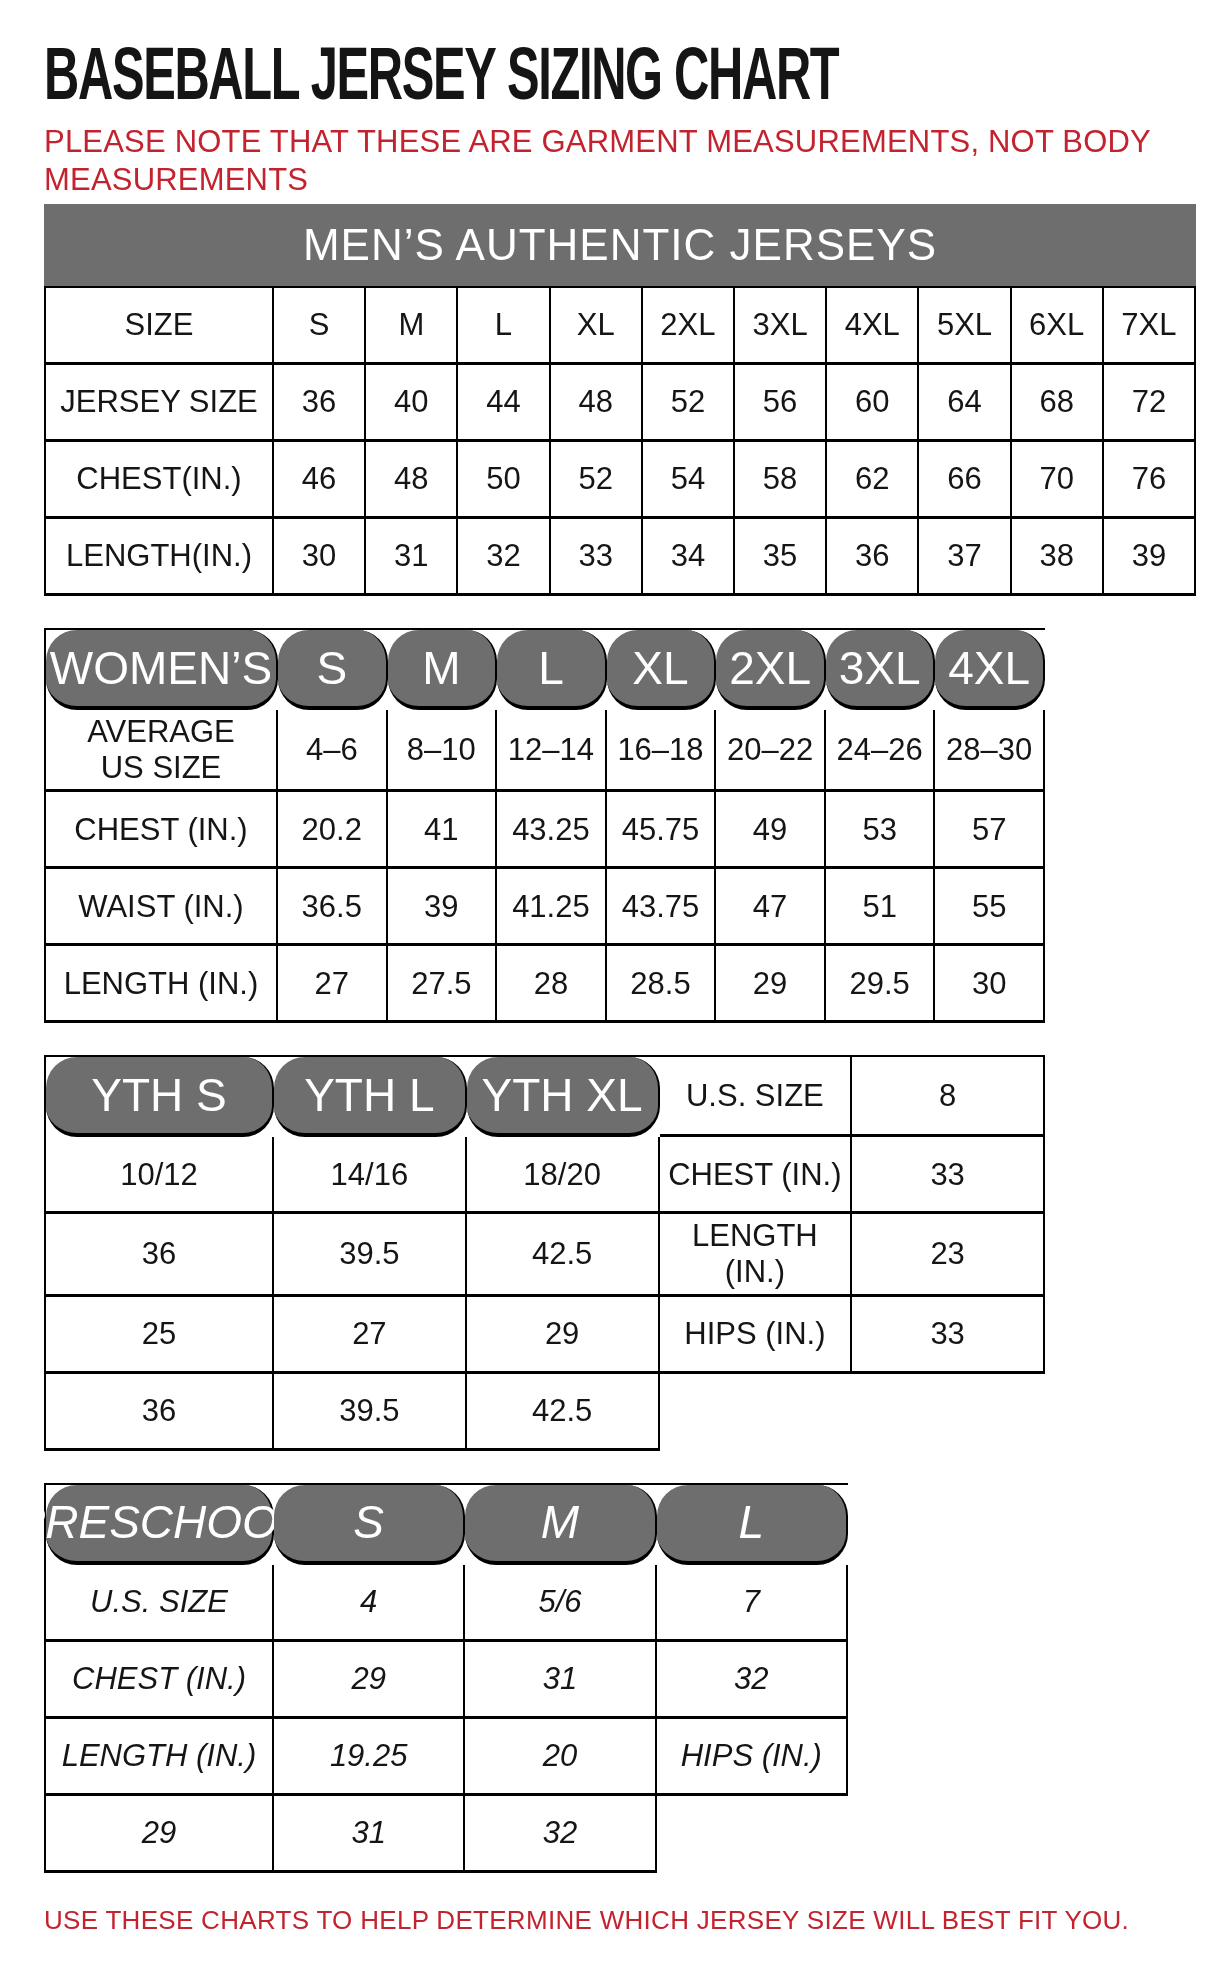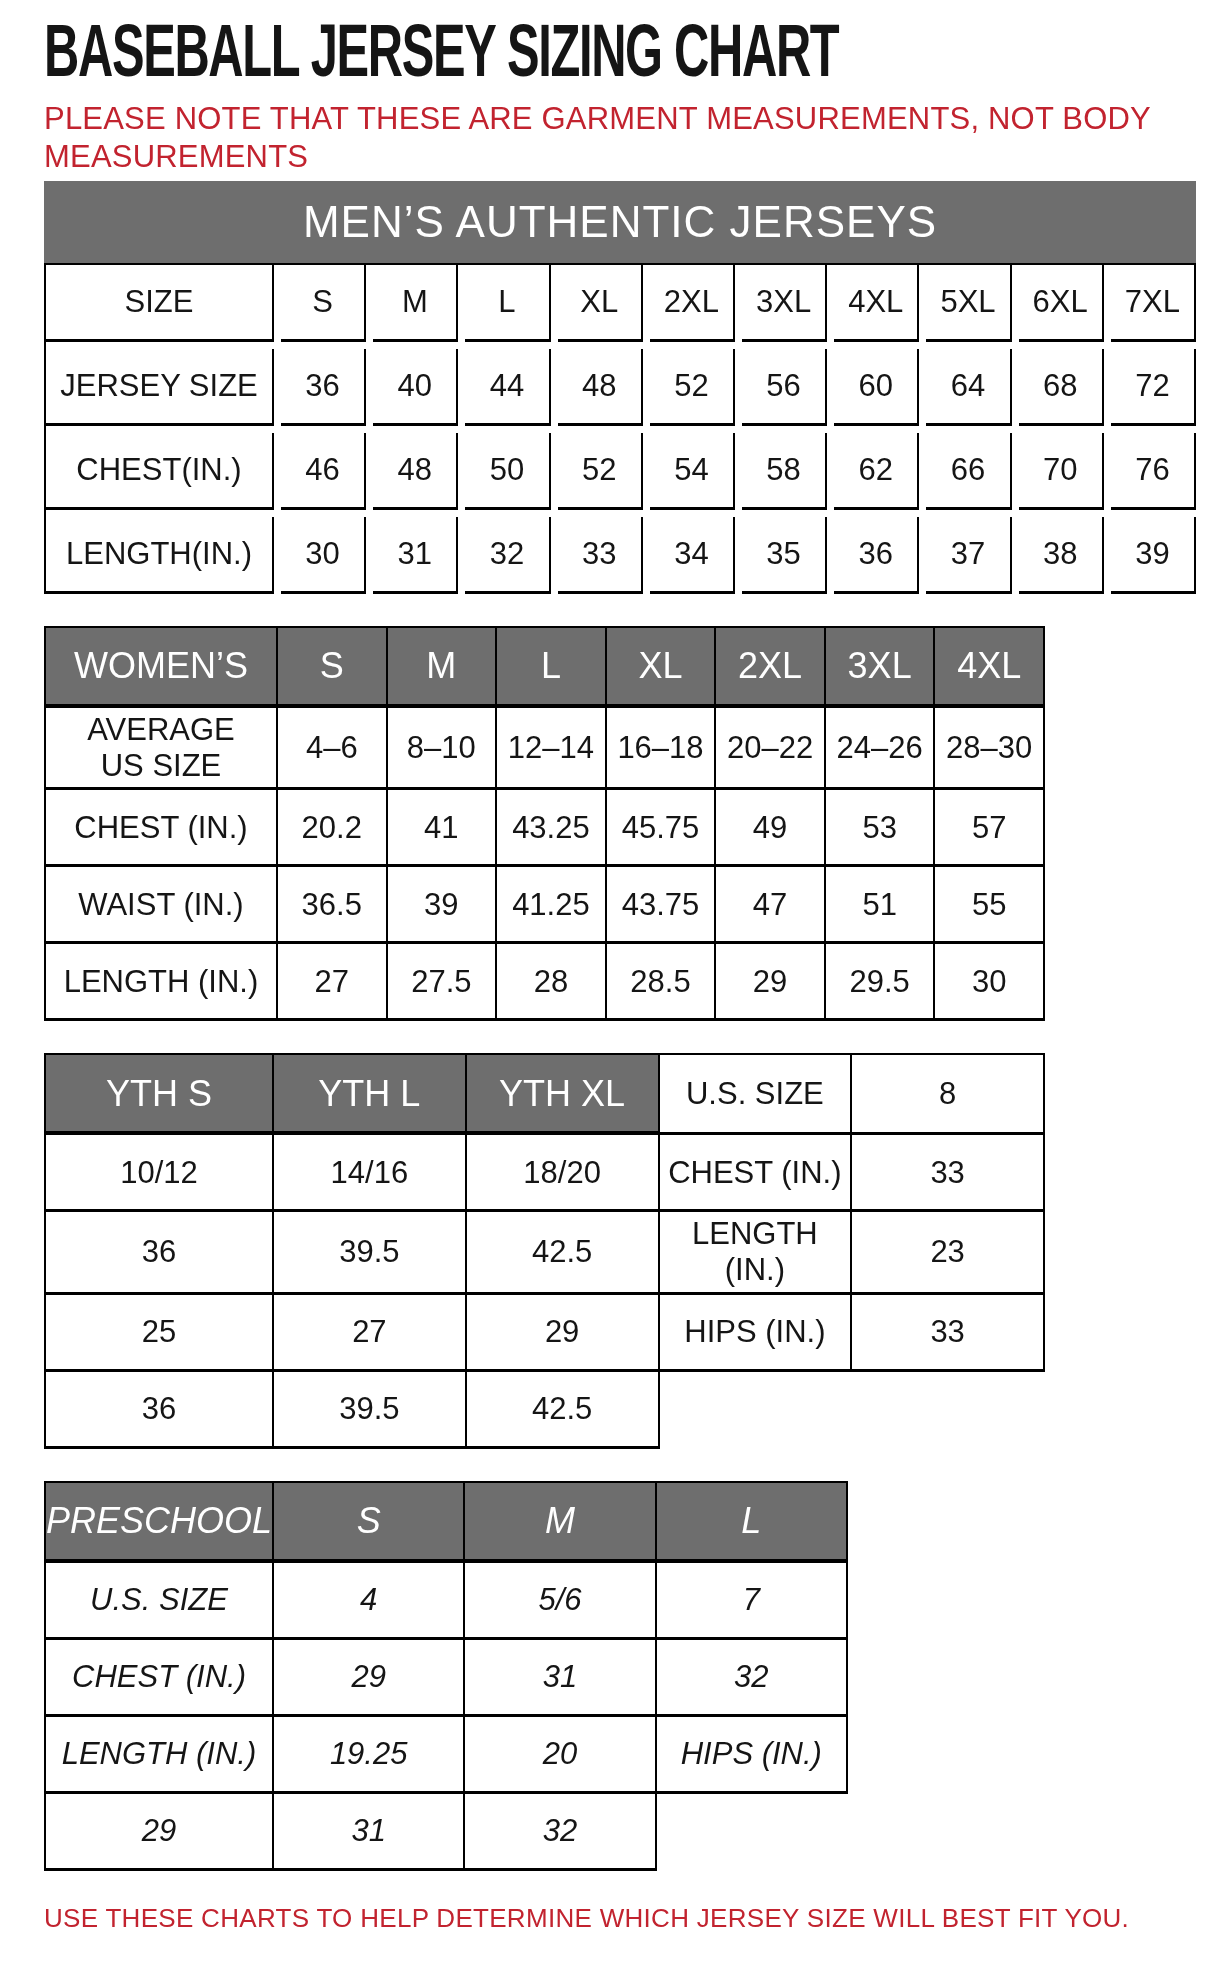--- a/index.html
+++ b/index.html
@@ -9,21 +9,21 @@
   }
   *{ box-sizing:border-box; }
   html,body{ margin:0; padding:0; }
   body{
     width:1220px;
     min-height:1974px;
     background:#ffffff;
     color:#151515;
     font-family:"Liberation Sans", sans-serif;
   }
-  .page{ padding:12px 0 0 44px; }
+  .page{ padding:35px 0 0 44px; }
 
   .title{
     margin:0 0 10px 0;
     font-size:74px;
     line-height:1.05;
     font-weight:bold;
     letter-spacing:-2px;
     white-space:nowrap;
     transform:scaleX(0.66);
     transform-origin:left center;
@@ -51,21 +51,21 @@
     justify-content:center;
     font-size:44px;
     letter-spacing:1px;
   }
 
   .grid{
     display:grid;
     border-left:2px solid var(--border);
     border-top:2px solid var(--border);
   }
-  .mens .grid{      grid-template-columns:228px repeat(10, 1fr);gap:7px; }
+  .mens .grid{      grid-template-columns:228px repeat(10, 1fr); }
   .womens .grid{    grid-template-columns:232px repeat(7, 1fr); }
   .boys .grid{      grid-template-columns:228px repeat(4, 1fr); }
   .preschool .grid{ grid-template-columns:228px repeat(3, 1fr); }
 
   .cell{
     display:flex;
     align-items:center;
     justify-content:center;
     text-align:center;
     border-right:2px solid var(--border);
@@ -73,23 +73,24 @@
     min-height:77px;
     font-size:31px;
     line-height:1.15;
     padding:4px 6px;
     background:#ffffff;
     white-space:pre-line;
   }
   .cell.head{
     background:var(--gray);
     color:#ffffff;
-    font-size:36px;
+    font-size:46px;
     min-height:80px;
     border-bottom-width:4px;
+    border-radius:31px;
   }
 
   .footer{
     margin:12px 0 0 0;
     color:var(--red);
     font-size:26px;
     letter-spacing:0.3px;
     white-space:nowrap;
   }
 </style>

